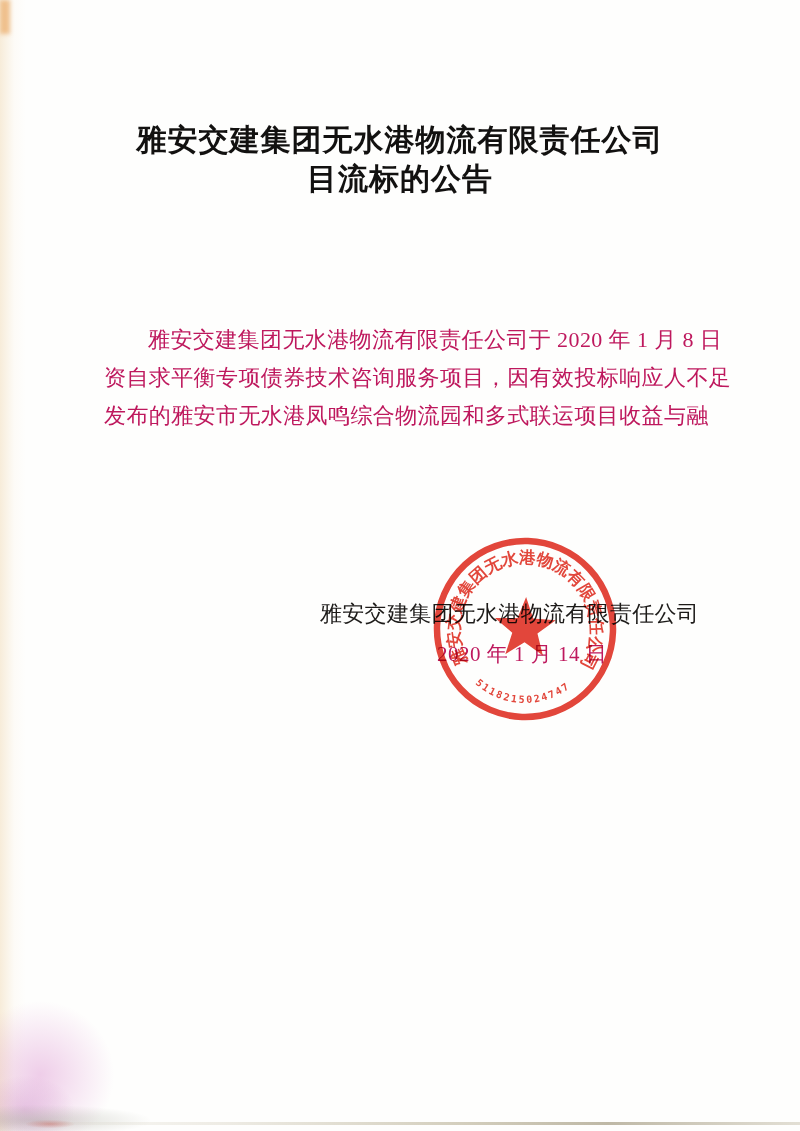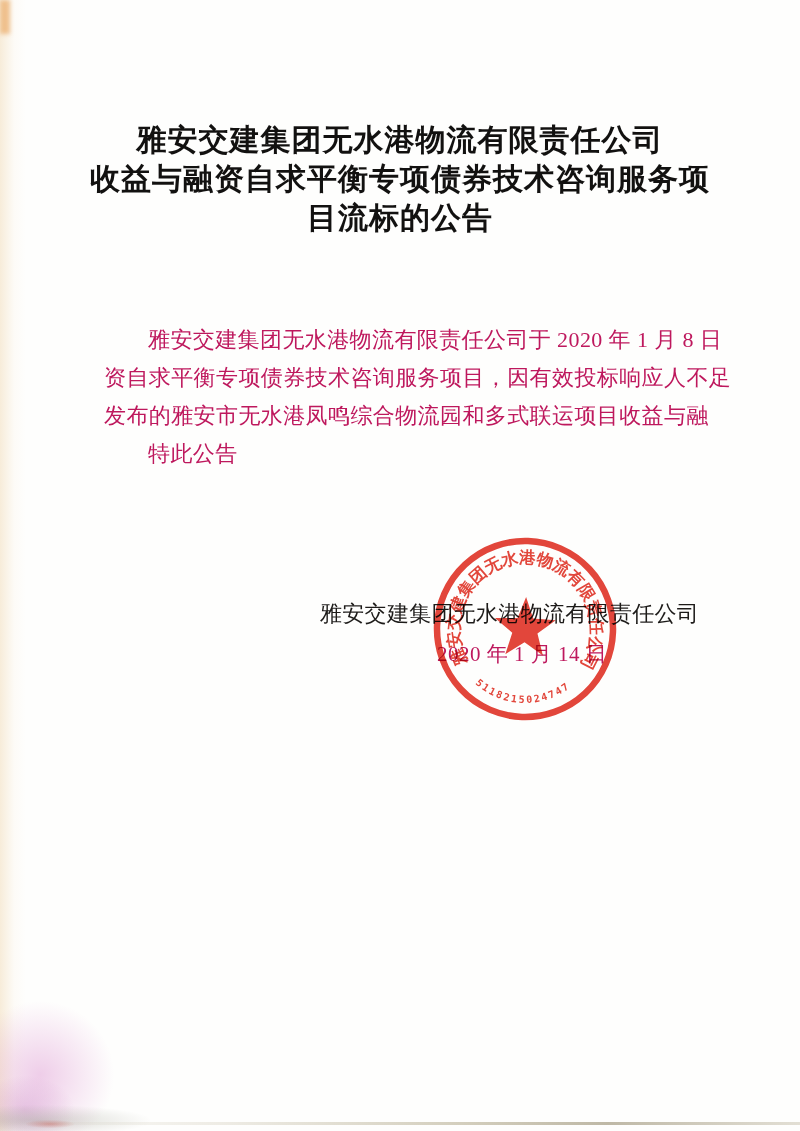--- a/index.html
+++ b/index.html
@@ -84,29 +84,27 @@
   <div class="edge-band-left"></div>
   <div class="corner-mark"></div>
   <div class="blotch-pink"></div>
   <div class="blotch-pink2"></div>
   <div class="smudge-grey"></div>
   <div class="smudge-red"></div>
   <div class="bottom-edge-line"></div>
 
   <div class="title-block">
     <div>雅安交建集团无水港物流有限责任公司</div>
-    <div>收益与融资自求平衡专项债券技术咨询服务项</div>
     <div>目流标的公告</div>
   </div>
 
   <div class="body-block">
     <div class="body-line indent">雅安交建集团无水港物流有限责任公司于 2020 年 1 月 8 日</div>
     <div class="body-line">资自求平衡专项债券技术咨询服务项目，因有效投标响应人不足</div>
     <div class="body-line">发布的雅安市无水港凤鸣综合物流园和多式联运项目收益与融</div>
-    <div class="body-line indent">特此公告</div>
   </div>
 
   <div class="sig-company">雅安交建集团无水港物流有限责任公司</div>
   <div class="sig-date">2020 年 1 月 14 日</div>
 
   <svg class="seal" viewBox="0 0 190 190">
     <defs>
       <path id="arcTop" d="M 44.4 137.4 A 66 66 0 1 1 145.6 137.4" fill="none"></path>
       <path id="arcBottom" d="M 30.9 132 A 74 74 0 0 0 159.1 132" fill="none"></path>
     </defs>

